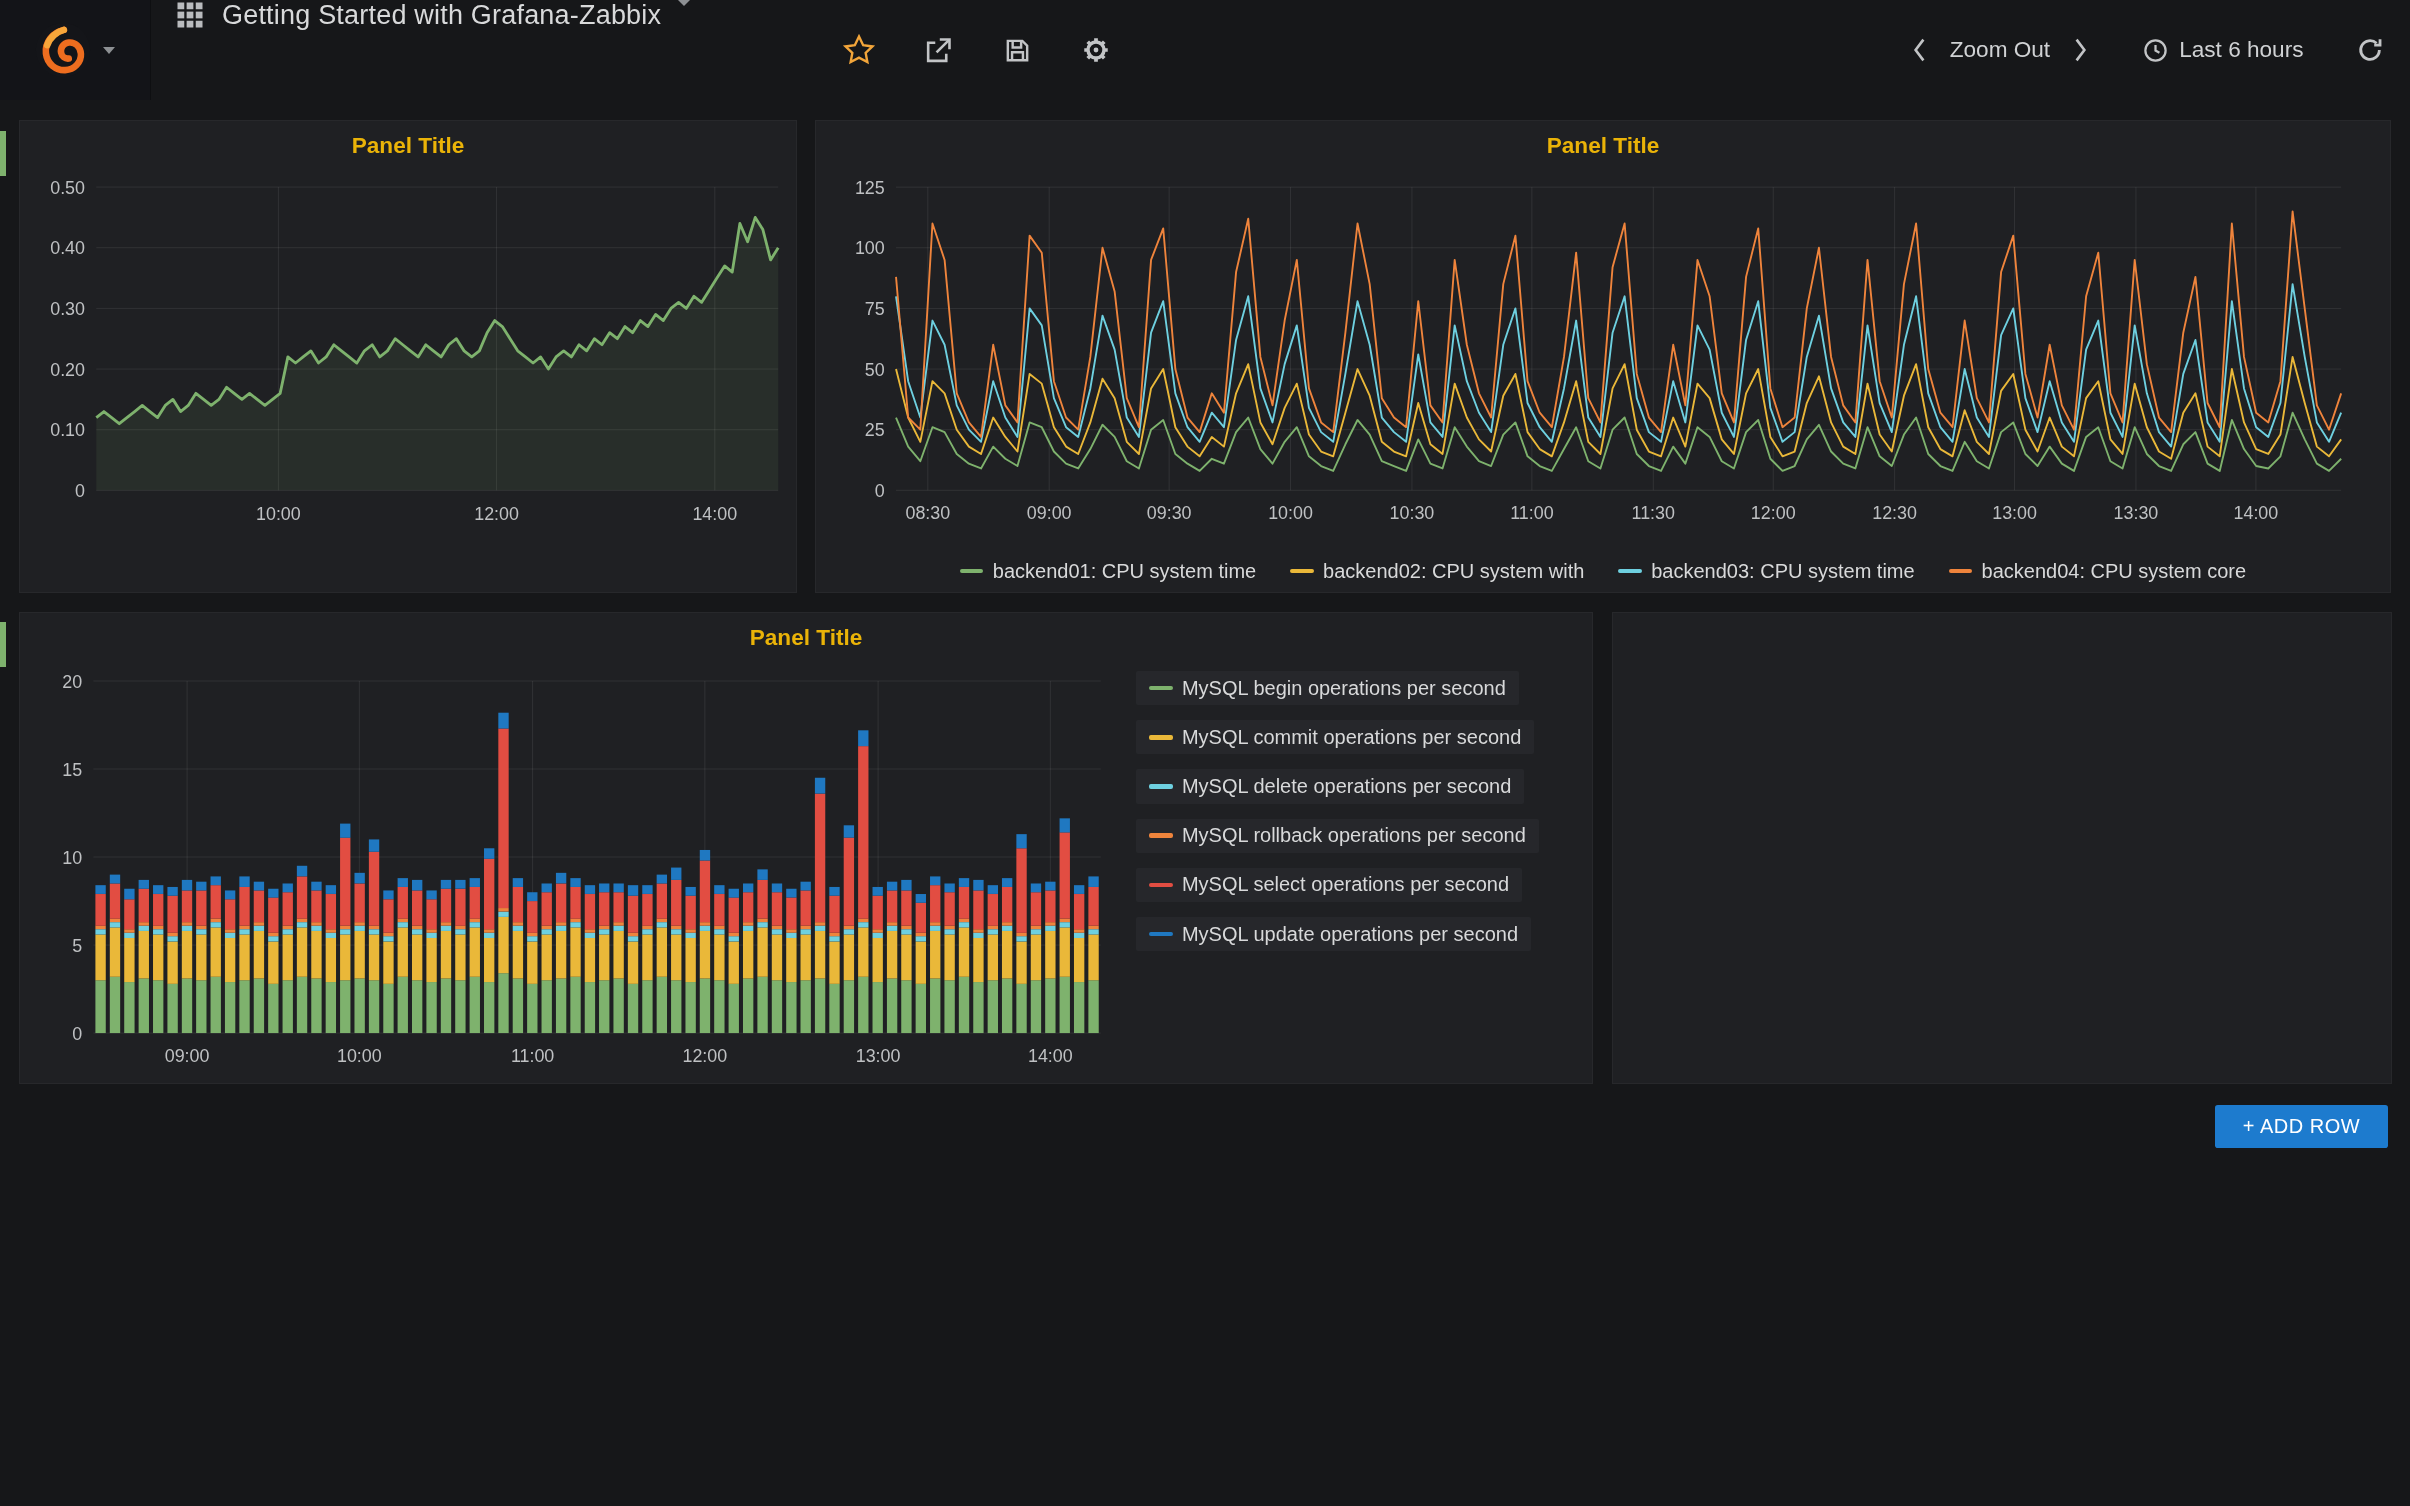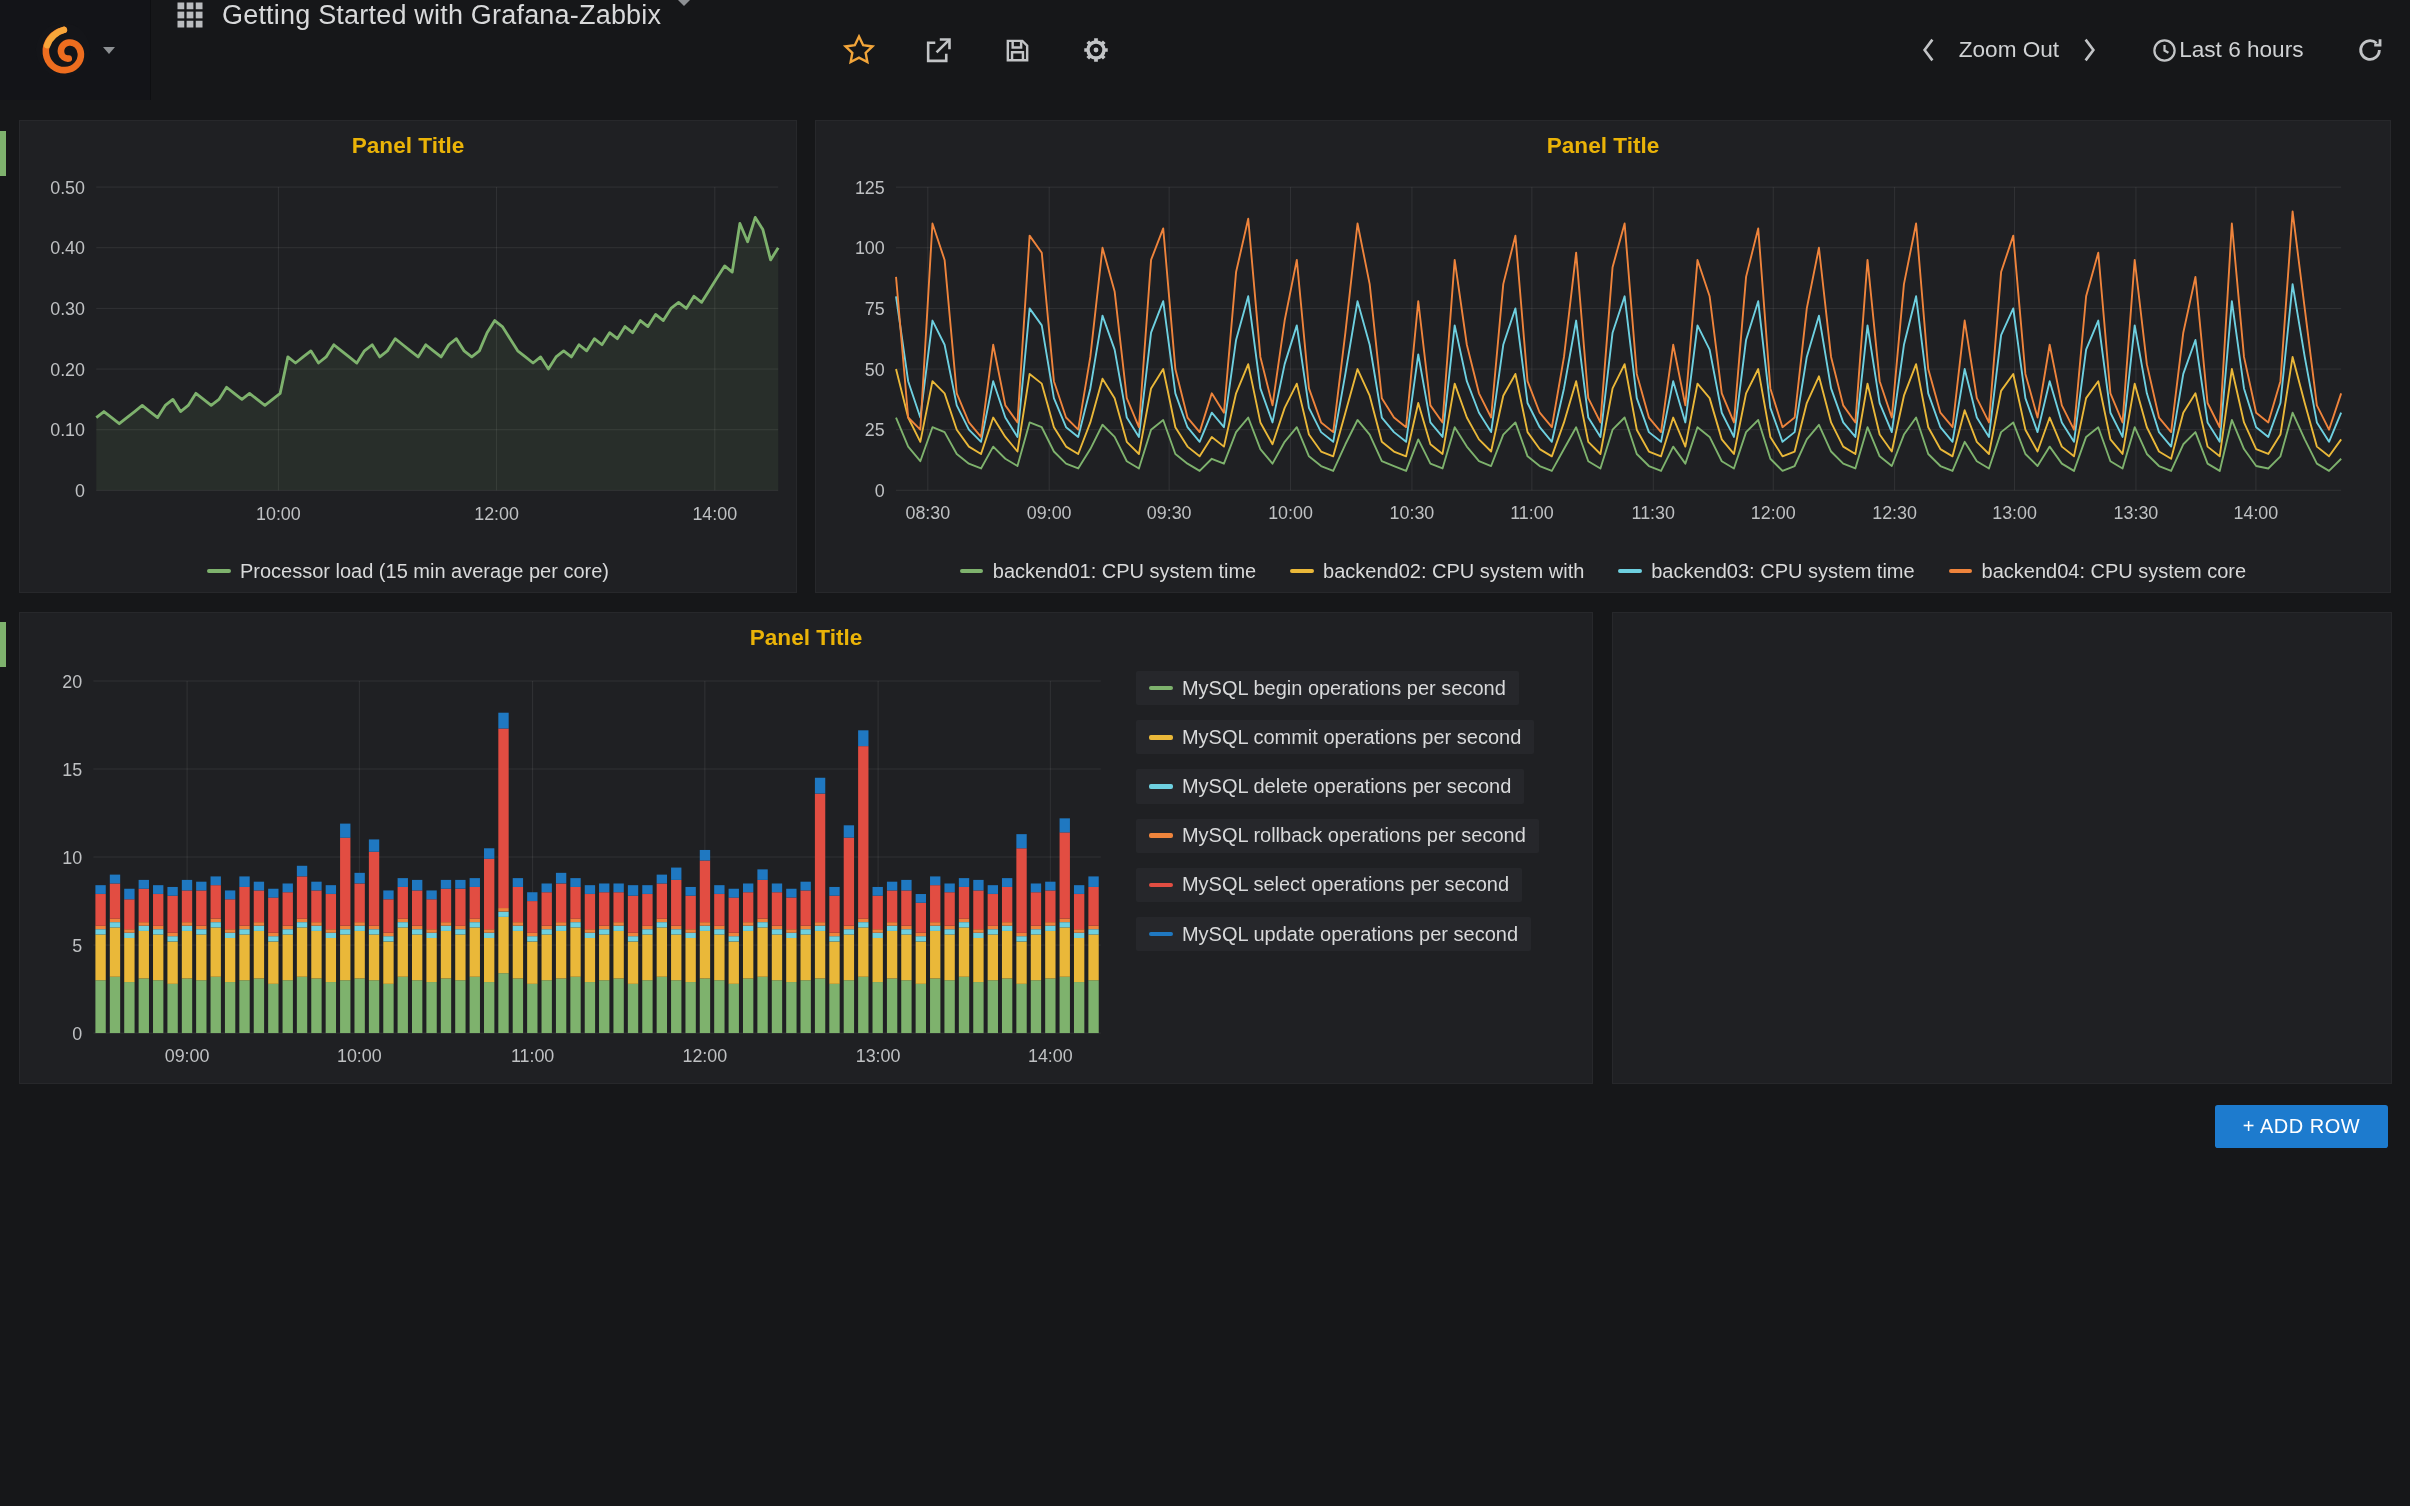--- a/index.html
+++ b/index.html
@@ -11,21 +11,21 @@
   
   .navbar{position:absolute;top:0;left:0;width:2411px;height:100px;background:#161719}
   .logo-btn{position:absolute;left:0;top:0;width:151px;height:100px;background:#131418;display:flex;align-items:center;justify-content:center;gap:11.3px;cursor:pointer;border-right:0.9px solid #0e0f11}
   .caret{width:0;height:0;border-left:6.6px solid transparent;border-right:6.6px solid transparent;border-top:7.5px solid #8d9093;display:inline-block}
   .nav-title{position:absolute;left:175px;top:0;height:100px;display:flex;align-items:flex-start;gap:17px;cursor:pointer}
   .nav-title .title-text{font-size:27px;color:#d8d9da;letter-spacing:0.2px}
   .nav-actions{position:absolute;left:842px;top:0;height:100px;display:flex;align-items:center;gap:45px}
   .icon-btn{width:34px;height:34px;display:flex;align-items:center;justify-content:center;cursor:pointer}
   .nav-right{position:absolute;right:24.5px;top:0;height:100px;display:flex;align-items:center;font-size:22.6px;color:#d0d2d4}
   .nav-right .zoom-label{margin:0 13px;cursor:pointer}
-  .nav-right .time-group{display:flex;align-items:center;gap:1px;margin-left:45px;cursor:pointer}
+  .nav-right .time-group{display:flex;align-items:center;gap:10px;margin-left:45px;cursor:pointer}
   .nav-right .refresh{margin-left:49px}
 
   
   .panel{position:absolute;background:#1f2023;border:0.9px solid #27282b}
   .panel-title{height:49px;line-height:49px;text-align:center;font-weight:bold;font-size:22.6px;color:#eab308;cursor:pointer}
   .legend-center{position:absolute;bottom:9.4px;left:0;right:0;display:flex;justify-content:center;gap:34px;font-size:20px;color:#d8d9da}
   .legend-item{display:flex;align-items:center;gap:9.4px;cursor:pointer;white-space:nowrap}
   .legend-item i{display:inline-block;width:23.5px;height:4.7px;border-radius:1.9px;flex:none}
   .legend-right{position:absolute;left:1116px;top:58px;display:flex;flex-direction:column;gap:15px;font-size:20px;color:#d8d9da}
   .legend-right .legend-item{background:#26272b;padding:5.6px 13px;border-radius:1.9px;width:max-content}
@@ -148,26 +148,20 @@
       <text x="69" y="25" fill="#bfc1c3" font-size="19" text-anchor="end">0.50</text>
       <line x1="274.308" y1="18" x2="274.308" y2="340" stroke="rgba(255,255,255,0.09)" stroke-width="1"></line>
       <text x="274.308" y="371" fill="#bfc1c3" font-size="19" text-anchor="middle">10:00</text>
       <line x1="505.988" y1="18" x2="505.988" y2="340" stroke="rgba(255,255,255,0.09)" stroke-width="1"></line>
       <text x="505.988" y="371" fill="#bfc1c3" font-size="19" text-anchor="middle">12:00</text>
       <line x1="737.668" y1="18" x2="737.668" y2="340" stroke="rgba(255,255,255,0.09)" stroke-width="1"></line>
       <text x="737.668" y="371" fill="#bfc1c3" font-size="19" text-anchor="middle">14:00</text>
       <path d="M81,340 L 81.0,262.7 L 89.1,256.3 L 97.3,262.7 L 105.4,269.2 L 113.5,262.7 L 121.7,256.3 L 129.8,249.8 L 137.9,256.3 L 146.1,262.7 L 154.2,249.8 L 162.3,243.4 L 170.5,256.3 L 178.6,249.8 L 186.8,237.0 L 194.9,243.4 L 203.0,249.8 L 211.2,243.4 L 219.3,230.5 L 227.4,237.0 L 235.6,243.4 L 243.7,237.0 L 251.8,243.4 L 260.0,249.8 L 268.1,243.4 L 276.2,237.0 L 284.4,198.3 L 292.5,204.8 L 300.6,198.3 L 308.8,191.9 L 316.9,204.8 L 325.0,198.3 L 333.2,185.4 L 341.3,191.9 L 349.4,198.3 L 357.6,204.8 L 365.7,191.9 L 373.9,185.4 L 382.0,198.3 L 390.1,191.9 L 398.3,179.0 L 406.4,185.4 L 414.5,191.9 L 422.7,198.3 L 430.8,185.4 L 438.9,191.9 L 447.1,198.3 L 455.2,185.4 L 463.3,179.0 L 471.5,191.9 L 479.6,198.3 L 487.7,191.9 L 495.9,172.6 L 504.0,159.7 L 512.1,166.1 L 520.3,179.0 L 528.4,191.9 L 536.6,198.3 L 544.7,204.8 L 552.8,198.3 L 561.0,211.2 L 569.1,198.3 L 577.2,191.9 L 585.4,198.3 L 593.5,185.4 L 601.6,191.9 L 609.8,179.0 L 617.9,185.4 L 626.0,172.6 L 634.2,179.0 L 642.3,166.1 L 650.4,172.6 L 658.6,159.7 L 666.7,166.1 L 674.8,153.2 L 683.0,159.7 L 691.1,146.8 L 699.2,140.4 L 707.4,146.8 L 715.5,133.9 L 723.7,140.4 L 731.8,127.5 L 739.9,114.6 L 748.1,101.7 L 756.2,108.2 L 764.3,56.6 L 772.5,76.0 L 780.6,50.2 L 788.7,63.1 L 796.9,95.3 L 805.0,82.4 L805,340 Z" fill="#7eb26d" fill-opacity="0.1" stroke="none"></path>
       <polyline points="81.0,262.7 89.1,256.3 97.3,262.7 105.4,269.2 113.5,262.7 121.7,256.3 129.8,249.8 137.9,256.3 146.1,262.7 154.2,249.8 162.3,243.4 170.5,256.3 178.6,249.8 186.8,237.0 194.9,243.4 203.0,249.8 211.2,243.4 219.3,230.5 227.4,237.0 235.6,243.4 243.7,237.0 251.8,243.4 260.0,249.8 268.1,243.4 276.2,237.0 284.4,198.3 292.5,204.8 300.6,198.3 308.8,191.9 316.9,204.8 325.0,198.3 333.2,185.4 341.3,191.9 349.4,198.3 357.6,204.8 365.7,191.9 373.9,185.4 382.0,198.3 390.1,191.9 398.3,179.0 406.4,185.4 414.5,191.9 422.7,198.3 430.8,185.4 438.9,191.9 447.1,198.3 455.2,185.4 463.3,179.0 471.5,191.9 479.6,198.3 487.7,191.9 495.9,172.6 504.0,159.7 512.1,166.1 520.3,179.0 528.4,191.9 536.6,198.3 544.7,204.8 552.8,198.3 561.0,211.2 569.1,198.3 577.2,191.9 585.4,198.3 593.5,185.4 601.6,191.9 609.8,179.0 617.9,185.4 626.0,172.6 634.2,179.0 642.3,166.1 650.4,172.6 658.6,159.7 666.7,166.1 674.8,153.2 683.0,159.7 691.1,146.8 699.2,140.4 707.4,146.8 715.5,133.9 723.7,140.4 731.8,127.5 739.9,114.6 748.1,101.7 756.2,108.2 764.3,56.6 772.5,76.0 780.6,50.2 788.7,63.1 796.9,95.3 805.0,82.4" fill="none" stroke="#7eb26d" stroke-width="3" stroke-linejoin="round"></polyline>
     </svg>
-  <div class="legend-center" id="legend0">
-      <span class="legend-item">
-        <i style="background: rgb(126, 178, 109);"></i>
-        <span>Processor load (15 min average per core)</span>
-      </span>
-    </div>
 </div>
 
 <div class="panel" style="left:815px;top:120px;width:1576px;height:473px">
   <div class="panel-title">Panel Title</div>
   <svg id="chart1" width="1576" height="377" viewBox="0 0 1674 400">
       <line x1="85" y1="340" x2="1620" y2="340" stroke="rgba(255,255,255,0.09)" stroke-width="1"></line>
       <text x="73" y="347" fill="#bfc1c3" font-size="19" text-anchor="end">0</text>
       <line x1="85" y1="275.6" x2="1620" y2="275.6" stroke="rgba(255,255,255,0.09)" stroke-width="1"></line>
       <text x="73" y="282.6" fill="#bfc1c3" font-size="19" text-anchor="end">25</text>
       <line x1="85" y1="211.2" x2="1620" y2="211.2" stroke="rgba(255,255,255,0.09)" stroke-width="1"></line>

